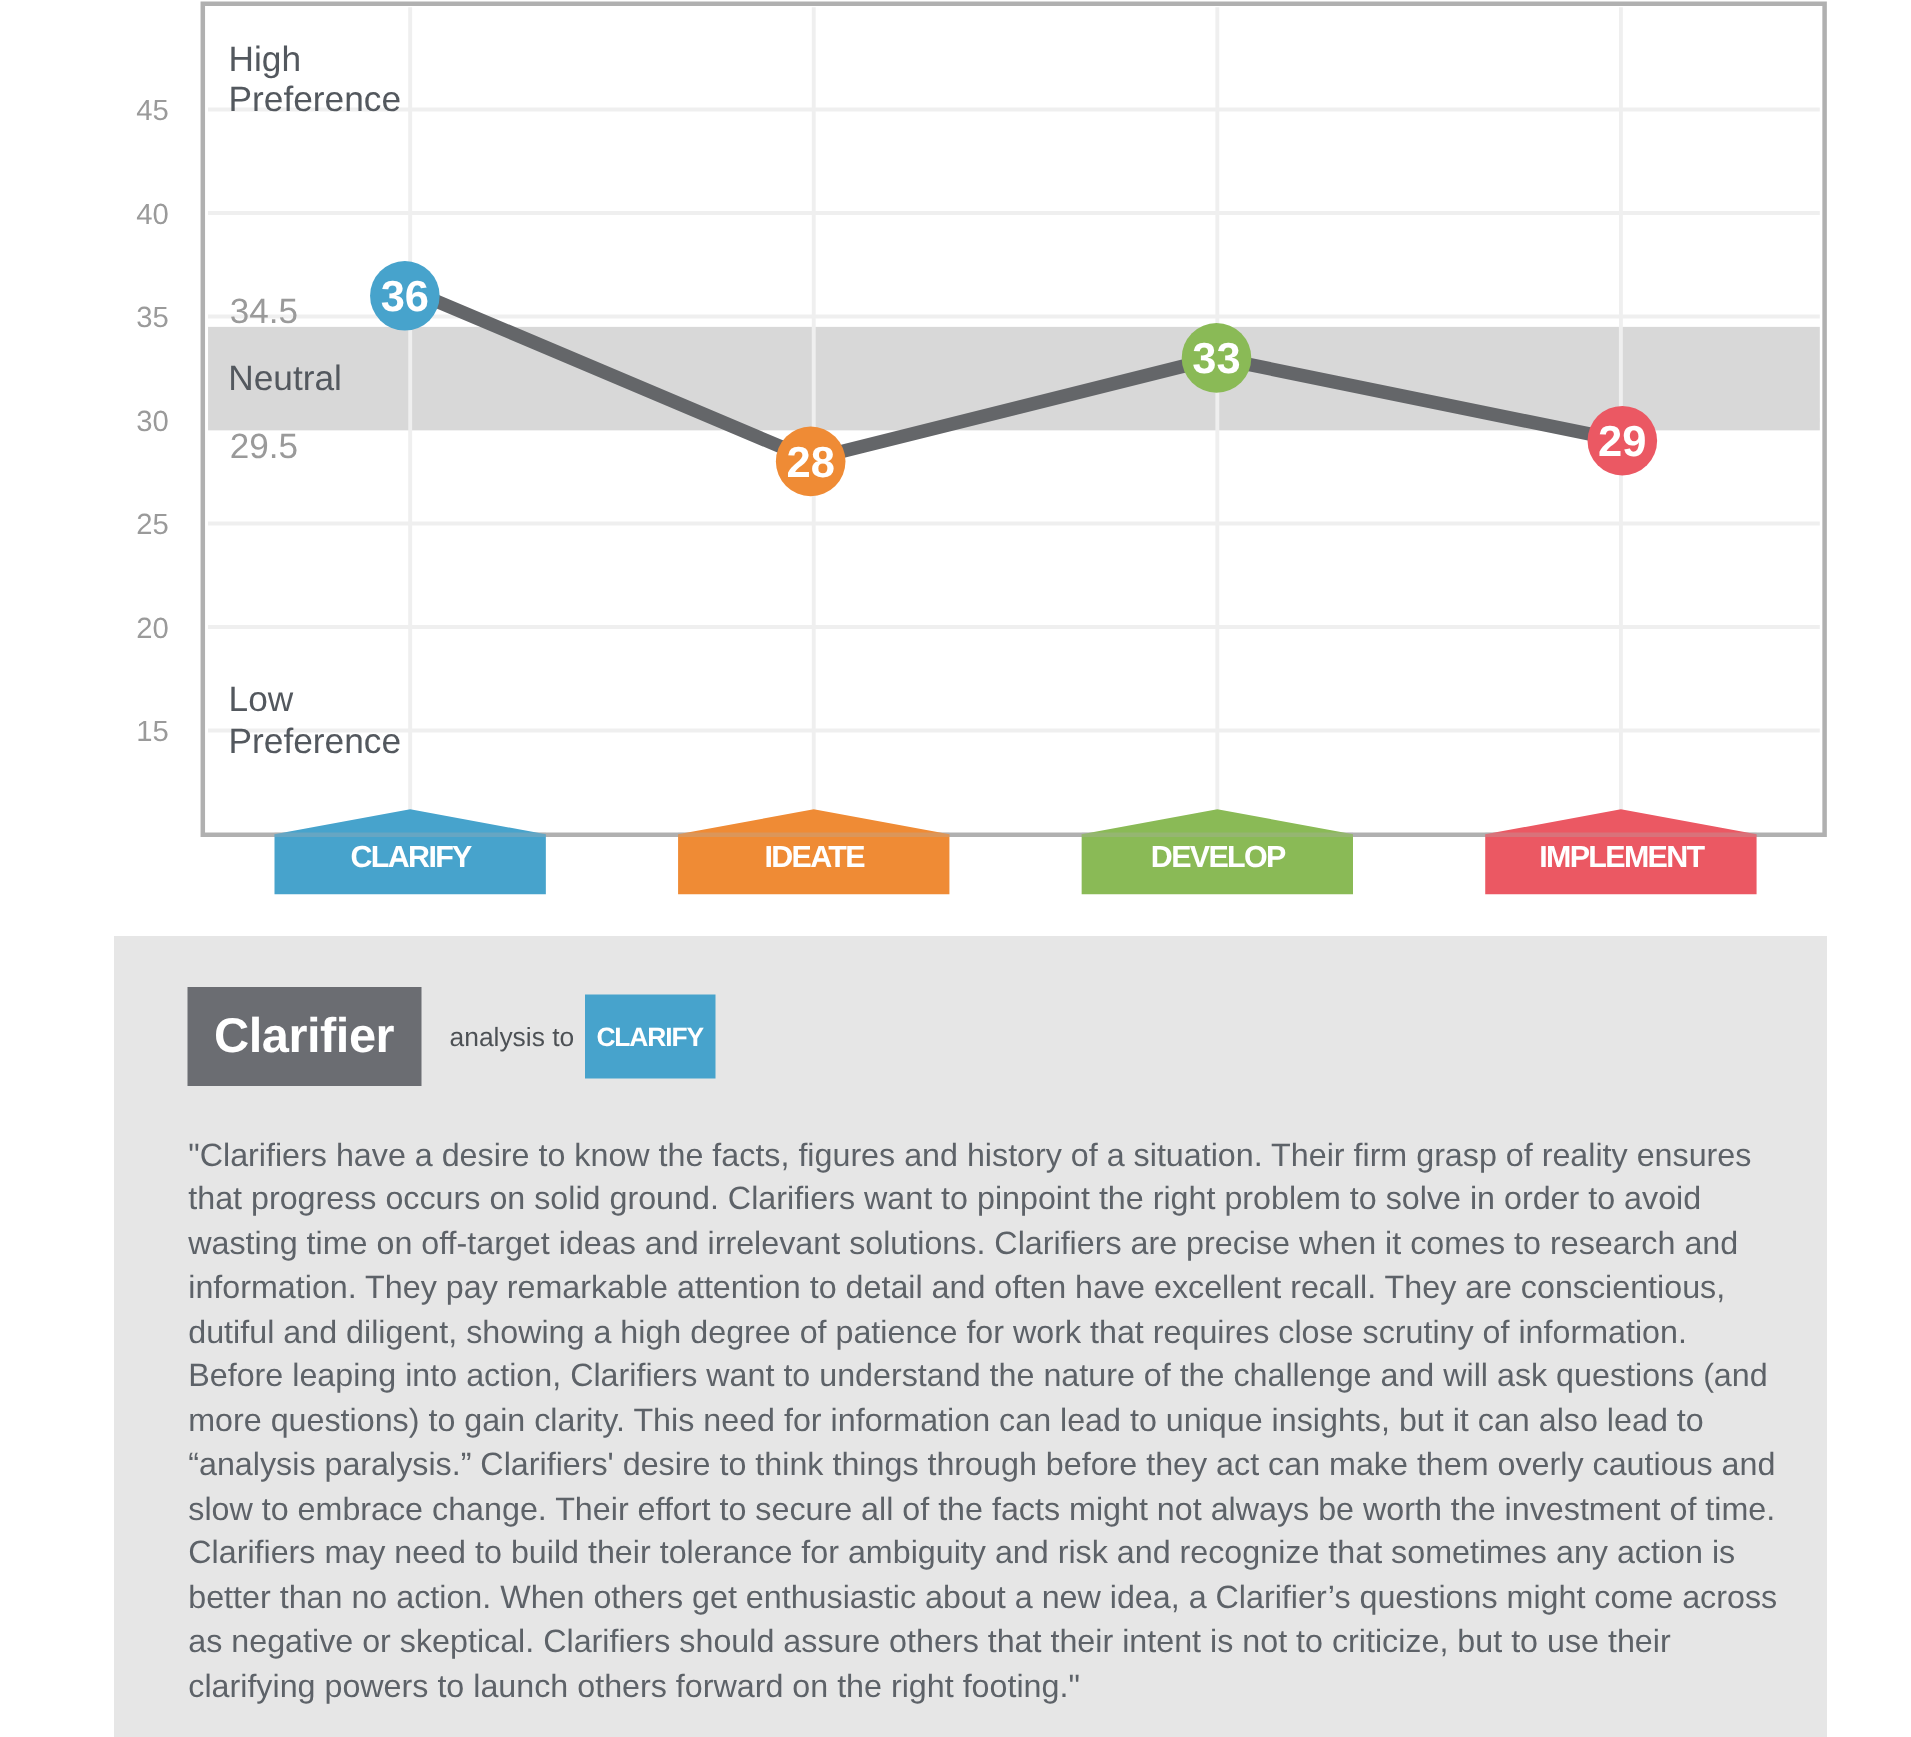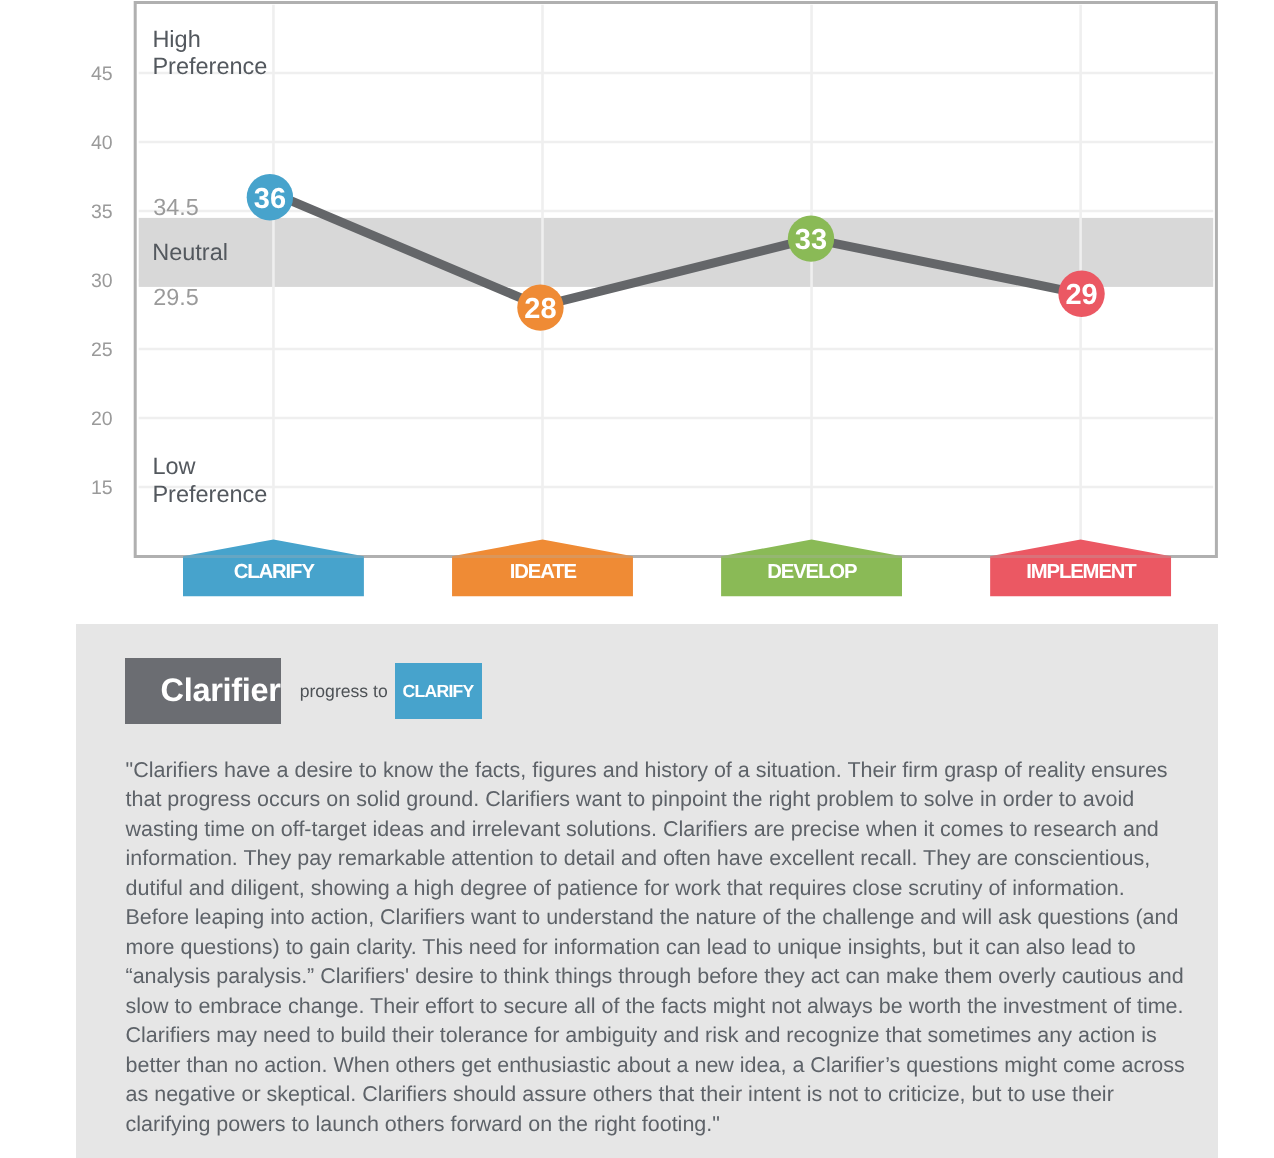--- a/index.html
+++ b/index.html
@@ -20,21 +20,21 @@
 
   
   .desc-panel {
     position:absolute; left:76px; top:624px; width:1142px; height:534px;
     background:#e6e6e6;
   }
   .desc-head { position:absolute; left:49px; top:34px; height:66px; }
   .name-chip {
     display:inline-block; vertical-align:top; box-sizing:border-box;
     width:155.7px; height:65.6px; background:#6b6d72; color:#ffffff;
-    font-size:32.5px; font-weight:bold; line-height:64px; text-align:right;
+    font-size:32.5px; font-weight:bold; line-height:64px; text-align:center;
     letter-spacing:-0.3px; text-indent:-0.3px;
   }
   .prefers-label {
     display:inline-block; vertical-align:top; height:66px; line-height:66px;
     font-size:17.6px; color:#4d5155; padding:0 0 0 19.0px; margin-right:7.2px;
   }
   .pref-chip {
     display:inline-block; vertical-align:top; box-sizing:border-box;
     width:87px; height:56px; margin-top:5px; background:#47a3cc; color:#ffffff;
     font-size:17.6px; font-weight:bold; line-height:56px; text-align:center;
@@ -114,18 +114,18 @@
         <g>
           <path d="M 990.1500000000001 556.2 L 1080.6000000000001 539.5 L 1171.0500000000002 556.2 L 1171.0500000000002 596.2 L 990.1500000000001 596.2 Z" fill="#eb5863"></path>
           <line x1="990.1500000000001" x2="1171.0500000000002" y1="556.5" y2="556.5" stroke="#b0b0b0" stroke-width="3" opacity="0.3"></line>
           <text x="1080.9" y="578.2" text-anchor="middle" font-family="&quot;Liberation Sans&quot;, sans-serif" font-size="20.3" font-weight="bold" fill="#ffffff" letter-spacing="-1.1">IMPLEMENT</text>
         </g>
       </svg>
   </div>
 
   <div class="desc-panel">
     <div class="desc-head">
-      <span class="name-chip">Clarifier</span><span class="prefers-label">progress to</span><span class="pref-chip">CLARIFY</span>
+      <span class="name-chip">Clarifier</span><span class="prefers-label">analysis to</span><span class="pref-chip">CLARIFY</span>
     </div>
     <div class="desc-body">"Clarifiers have a desire to know the facts, figures and history of a situation. Their firm grasp of reality ensures that progress occurs on solid ground. Clarifiers want to pinpoint the right problem to solve in order to avoid wasting time on off-target ideas and irrelevant solutions. Clarifiers are precise when it comes to research and information. They pay remarkable attention to detail and often have excellent recall. They are conscientious, dutiful and diligent, showing a high degree of patience for work that requires close scrutiny of information. Before leaping into action, Clarifiers want to understand the nature of the challenge and will ask questions (and more questions) to gain clarity. This need for information can lead to unique insights, but it can also lead to “analysis paralysis.” Clarifiers' desire to think things through before they act can make them overly cautious and slow to embrace change. Their effort to secure all of the facts might not always be worth the investment of time. Clarifiers may need to build their tolerance for ambiguity and risk and recognize that sometimes any action is better than no action. When others get enthusiastic about a new idea, a Clarifier’s questions might come across as negative or skeptical. Clarifiers should assure others that their intent is not to criticize, but to use their clarifying powers to launch others forward on the right footing."</div>
   </div>
 
 </div>
 
 </body></html>

